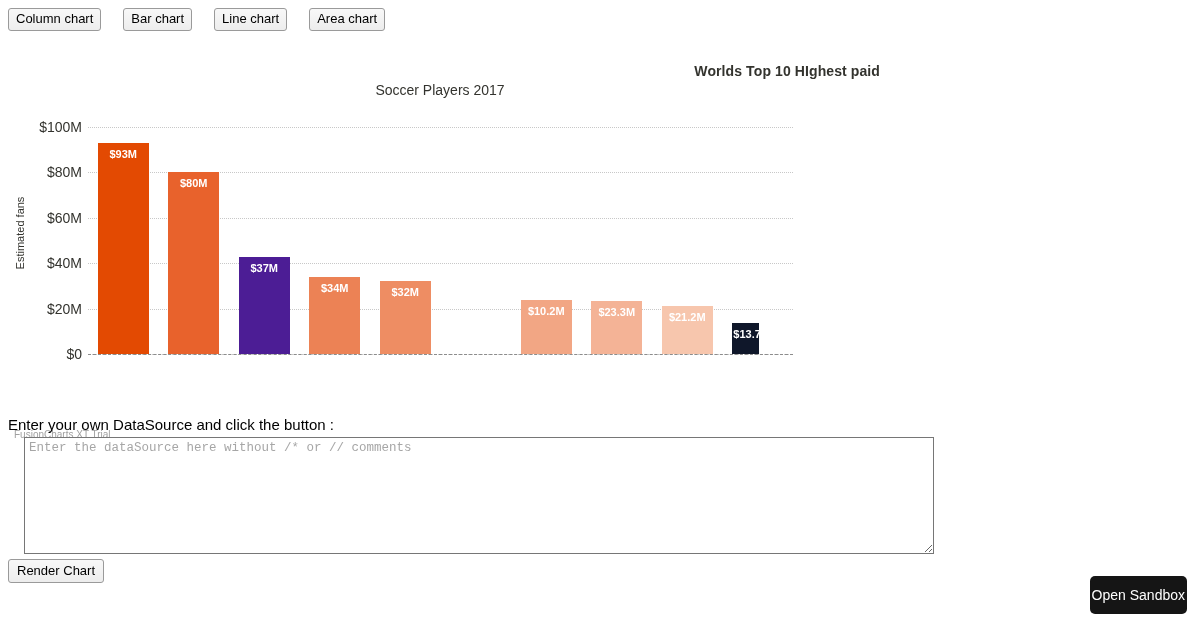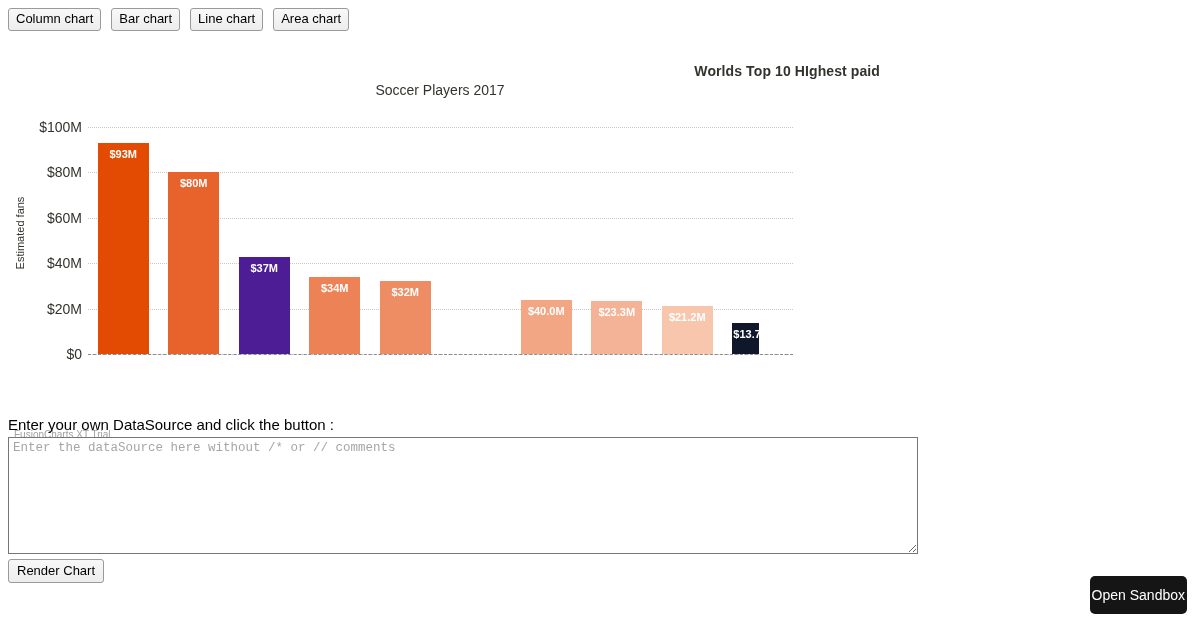--- a/index.html
+++ b/index.html
@@ -9,21 +9,21 @@
     background: #ffffff;
     font-family: "Liberation Sans", sans-serif;
     overflow: hidden;
   }
 
   
   #chart-type-toolbar {
     position: absolute;
     left: 8px; top: 8px;
     display: flex;
-    gap: 10px;
+    gap: 22px;
   }
   .type-btn {
     font-family: "Liberation Sans", sans-serif;
     font-size: 13px;
     line-height: 14px;
     color: #000;
     background: linear-gradient(#f8f8f8, #ededed);
     border: 1px solid #9a9a9a;
     border-radius: 3px;
     padding: 3px 7px 4px 7px;
@@ -132,21 +132,21 @@
 
   
   #ds-label {
     position: absolute;
     left: 8px; top: 416px;
     font-size: 15px;
     color: #000;
   }
   #ds-textarea {
     position: absolute;
-    left: 8px; top: 437px;
+    left: 24px; top: 437px;
     width: 910px; height: 117px;
     border: 1px solid #767676;
     background: #fff;
     font-family: "Liberation Mono", monospace;
     font-size: 12.5px;
     color: #000;
     padding: 3px 4px;
     resize: both;
     overflow: auto;
   }
@@ -236,21 +236,21 @@
       </div>
       <div class="cat-label" style="left: 282px; width: 70.5px;">
         <span>Zlatan</span>
         <span>Ibrhimovic</span>
       </div>
       <div class="cat-label" style="left: 352.5px; width: 70.5px;">
         <span>James</span>
         <span>Rodriguez</span>
       </div>
       <div class="bar" style="left: 432.87px; width: 50.76px; height: 53.572px; background: rgb(242, 166, 132);">
-        <div class="bar-value">$40.0M</div>
+        <div class="bar-value">$10.2M</div>
       </div>
       <div class="cat-label" style="left: 423px; width: 70.5px;">
         <span>Wayne</span>
         <span>Rooney</span>
       </div>
       <div class="bar" style="left: 503.37px; width: 50.76px; height: 52.891px; background: rgb(244, 179, 150);">
         <div class="bar-value">$23.3M</div>
       </div>
       <div class="cat-label" style="left: 493.5px; width: 70.5px;">
         <span>Luis</span>

